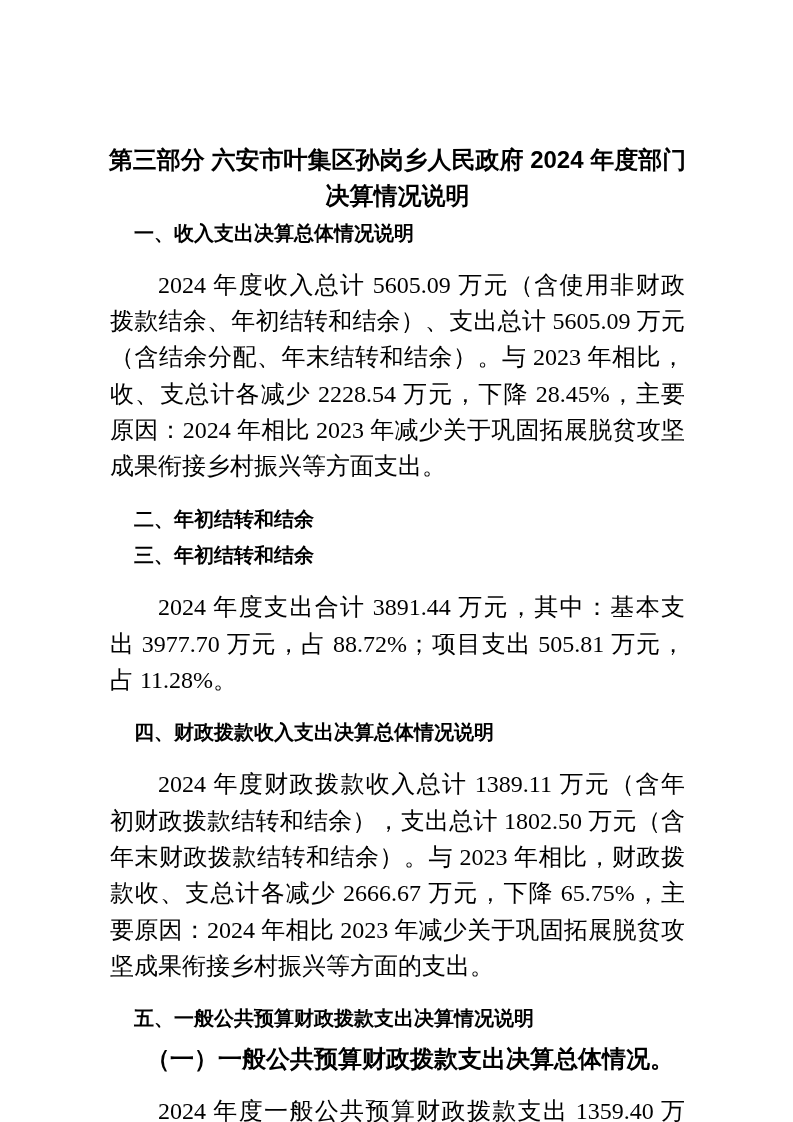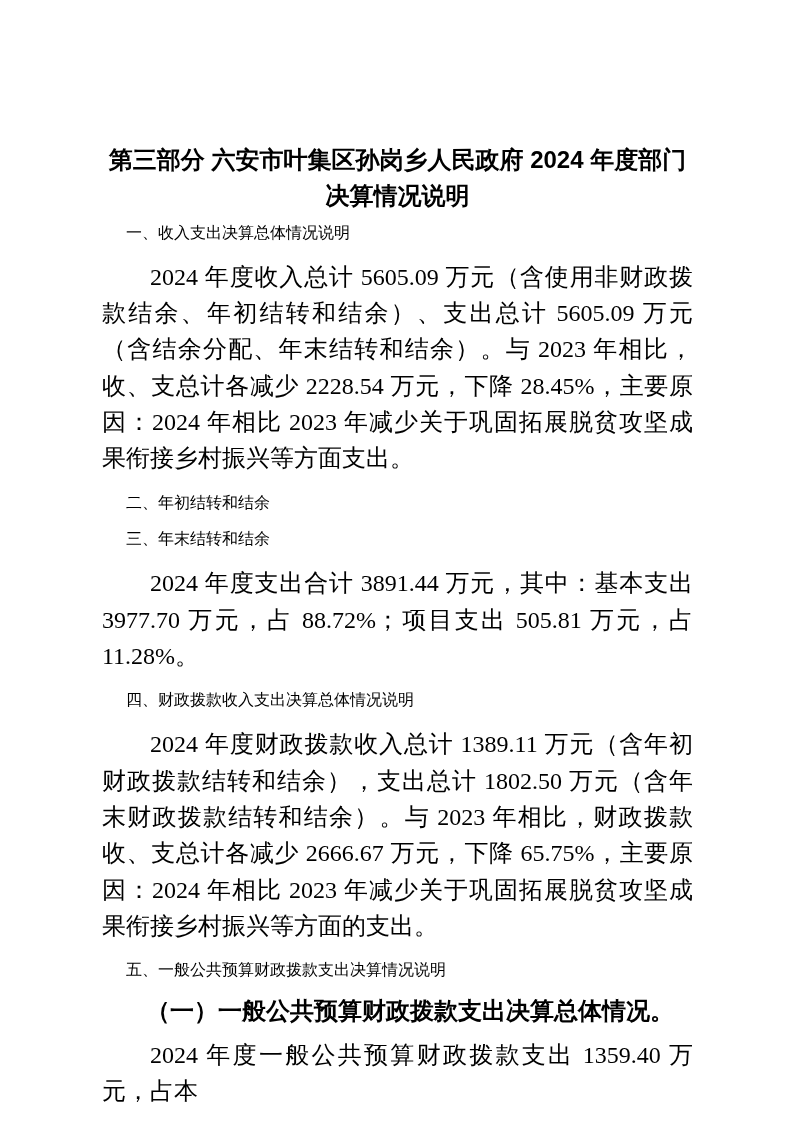--- a/index.html
+++ b/index.html
@@ -28,57 +28,57 @@
     font-family: "Liberation Sans", "DejaVu Sans", sans-serif;
     font-weight: bold;
     font-size: 24px;
     line-height: 36.3px;
     text-align: center;
     margin: 0 auto;
     max-width: 578px;
   }
   .sec-heading {
     font-family: "Liberation Sans", "DejaVu Sans", sans-serif;
-    font-weight: normal;
-    font-size: 16px;
+    font-weight: bold;
+    font-size: 20px;
     line-height: 36.3px;
     margin: 0;
     text-indent: 2em;
     white-space: nowrap;
   }
   .sub-heading {
     font-family: "Liberation Sans", "DejaVu Sans", sans-serif;
     font-weight: bold;
     font-size: 24px;
     line-height: 36.3px;
     margin: 4px;
     text-indent: 2em;
     white-space: nowrap;
   }
   .body-para {
-    margin: 8px;
+    margin: 16px;
     text-indent: 2em;
     text-align: justify;
     text-justify: inter-character;
   }
 </style>
 </head>
 <body>
 
 <div class="page">
   <div class="content">
 
     <h1 class="doc-title">第三部分 六安市叶集区孙岗乡人民政府 2024 年度部门决算情况说明</h1>
 
     <h2 class="sec-heading">一、收入支出决算总体情况说明</h2>
     <p class="body-para">2024 年度收入总计 5605.09 万元（含使用非财政拨款结余、年初结转和结余）、支出总计 5605.09 万元（含结余分配、年末结转和结余）。与 2023 年相比，收、支总计各减少 2228.54 万元，下降 28.45%，主要原因：2024 年相比 2023 年减少关于巩固拓展脱贫攻坚成果衔接乡村振兴等方面支出。</p>
 
     <h2 class="sec-heading">二、年初结转和结余</h2>
 
-    <h2 class="sec-heading">三、年末结转和结余</h2>
+    <h2 class="sec-heading">三、年初结转和结余</h2>
     <p class="body-para">2024 年度支出合计 3891.44 万元，其中：基本支出 3977.70 万元，占 88.72%；项目支出 505.81 万元，占 11.28%。</p>
 
     <h2 class="sec-heading">四、财政拨款收入支出决算总体情况说明</h2>
     <p class="body-para">2024 年度财政拨款收入总计 1389.11 万元（含年初财政拨款结转和结余），支出总计 1802.50 万元（含年末财政拨款结转和结余）。与 2023 年相比，财政拨款收、支总计各减少 2666.67 万元，下降 65.75%，主要原因：2024 年相比 2023 年减少关于巩固拓展脱贫攻坚成果衔接乡村振兴等方面的支出。</p>
 
     <h2 class="sec-heading">五、一般公共预算财政拨款支出决算情况说明</h2>
     <h3 class="sub-heading">（一）一般公共预算财政拨款支出决算总体情况。</h3>
     <p class="body-para">2024 年度一般公共预算财政拨款支出 1359.40 万元，占本</p>
 
   </div>

